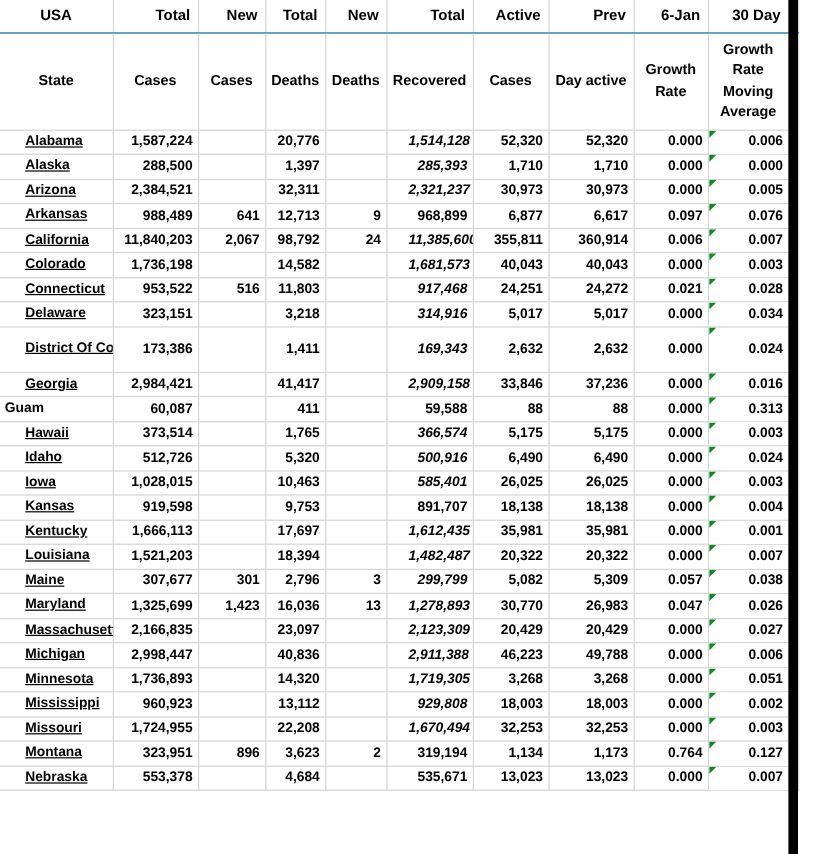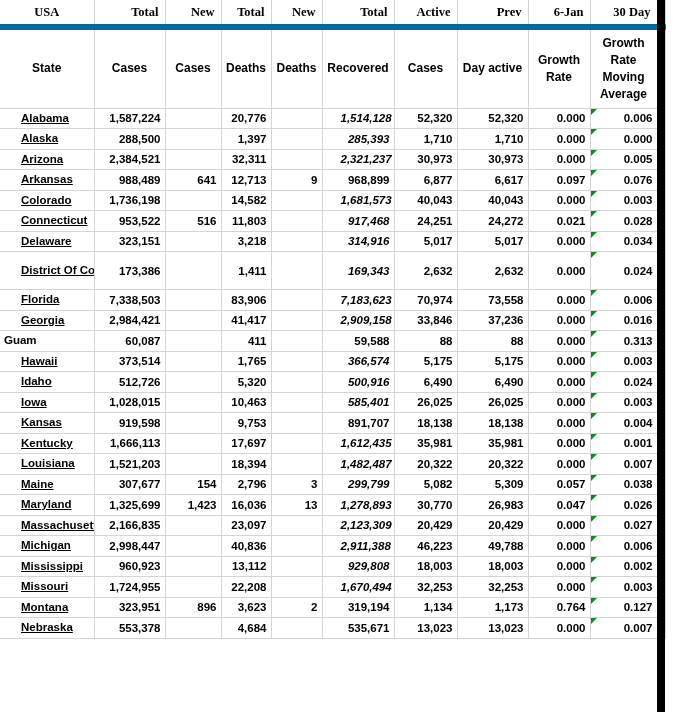--- a/index.html
+++ b/index.html
@@ -53,22 +53,21 @@
   col.c-prev    { width: 71px; }
   col.c-growth  { width: 62px; }
   col.c-ma      { width: 67px; }
   col.c-tail    { width: 8px; }
 
   
   tr.hdr-top th {
     height: 27px;
     text-align: center;
     font-size: 12.5px;
-    border-bottom: 6px solid #0369a1;
-    font-family: Liberation Serif, serif;
+    border-bottom: 1px solid #0369a1;
   }
   tr.hdr-top th.h-right {
     text-align: right;
     padding-right: 6px;
   }
   tr.hdr-main th {
     height: 81px;
     text-align: center;
     font-size: 12px;
     white-space: normal;
@@ -229,20 +228,33 @@
           <td class="num">12,713</td>
           <td class="num">9</td>
           <td class="num plain">968,899</td>
           <td class="num">6,877</td>
           <td class="num">6,617</td>
           <td class="rate">0.097</td>
           <td class="ma"><span class="errflag"></span><span>0.076</span></td>
           <td class="tailcell"></td>
         </tr>
         <tr class="data">
+          <td class="state"><span class="link">California</span></td>
+          <td class="num">11,840,203</td>
+          <td class="num">2,067</td>
+          <td class="num">98,792</td>
+          <td class="num">24</td>
+          <td class="num ital">11,385,600</td>
+          <td class="num">355,811</td>
+          <td class="num">360,914</td>
+          <td class="rate">0.006</td>
+          <td class="ma"><span class="errflag"></span><span>0.007</span></td>
+          <td class="tailcell"></td>
+        </tr>
+        <tr class="data">
           <td class="state"><span class="link">Colorado</span></td>
           <td class="num">1,736,198</td>
           <td class="num"></td>
           <td class="num">14,582</td>
           <td class="num"></td>
           <td class="num ital">1,681,573</td>
           <td class="num">40,043</td>
           <td class="num">40,043</td>
           <td class="rate">0.000</td>
           <td class="ma"><span class="errflag"></span><span>0.003</span></td>
@@ -281,33 +293,20 @@
           <td class="num">1,411</td>
           <td class="num"></td>
           <td class="num ital">169,343</td>
           <td class="num">2,632</td>
           <td class="num">2,632</td>
           <td class="rate">0.000</td>
           <td class="ma"><span class="errflag"></span><span>0.024</span></td>
           <td class="tailcell"></td>
         </tr>
         <tr class="data">
-          <td class="state"><span class="link">Florida</span></td>
-          <td class="num">7,338,503</td>
-          <td class="num"></td>
-          <td class="num">83,906</td>
-          <td class="num"></td>
-          <td class="num ital">7,183,623</td>
-          <td class="num">70,974</td>
-          <td class="num">73,558</td>
-          <td class="rate">0.000</td>
-          <td class="ma"><span class="errflag"></span><span>0.006</span></td>
-          <td class="tailcell"></td>
-        </tr>
-        <tr class="data">
           <td class="state"><span class="link">Georgia</span></td>
           <td class="num">2,984,421</td>
           <td class="num"></td>
           <td class="num">41,417</td>
           <td class="num"></td>
           <td class="num ital">2,909,158</td>
           <td class="num">33,846</td>
           <td class="num">37,236</td>
           <td class="rate">0.000</td>
           <td class="ma"><span class="errflag"></span><span>0.016</span></td>
@@ -400,21 +399,21 @@
           <td class="num ital">1,482,487</td>
           <td class="num">20,322</td>
           <td class="num">20,322</td>
           <td class="rate">0.000</td>
           <td class="ma"><span class="errflag"></span><span>0.007</span></td>
           <td class="tailcell"></td>
         </tr>
         <tr class="data">
           <td class="state"><span class="link">Maine</span></td>
           <td class="num">307,677</td>
-          <td class="num">154</td>
+          <td class="num">301</td>
           <td class="num">2,796</td>
           <td class="num">3</td>
           <td class="num ital">299,799</td>
           <td class="num">5,082</td>
           <td class="num">5,309</td>
           <td class="rate">0.057</td>
           <td class="ma"><span class="errflag"></span><span>0.038</span></td>
           <td class="tailcell"></td>
         </tr>
         <tr class="data">
@@ -450,20 +449,33 @@
           <td class="num">40,836</td>
           <td class="num"></td>
           <td class="num ital">2,911,388</td>
           <td class="num">46,223</td>
           <td class="num">49,788</td>
           <td class="rate">0.000</td>
           <td class="ma"><span class="errflag"></span><span>0.006</span></td>
           <td class="tailcell"></td>
         </tr>
         <tr class="data">
+          <td class="state"><span class="link">Minnesota</span></td>
+          <td class="num">1,736,893</td>
+          <td class="num"></td>
+          <td class="num">14,320</td>
+          <td class="num"></td>
+          <td class="num ital">1,719,305</td>
+          <td class="num">3,268</td>
+          <td class="num">3,268</td>
+          <td class="rate">0.000</td>
+          <td class="ma"><span class="errflag"></span><span>0.051</span></td>
+          <td class="tailcell"></td>
+        </tr>
+        <tr class="data">
           <td class="state"><span class="link">Mississippi</span></td>
           <td class="num">960,923</td>
           <td class="num"></td>
           <td class="num">13,112</td>
           <td class="num"></td>
           <td class="num ital">929,808</td>
           <td class="num">18,003</td>
           <td class="num">18,003</td>
           <td class="rate">0.000</td>
           <td class="ma"><span class="errflag"></span><span>0.002</span></td>

